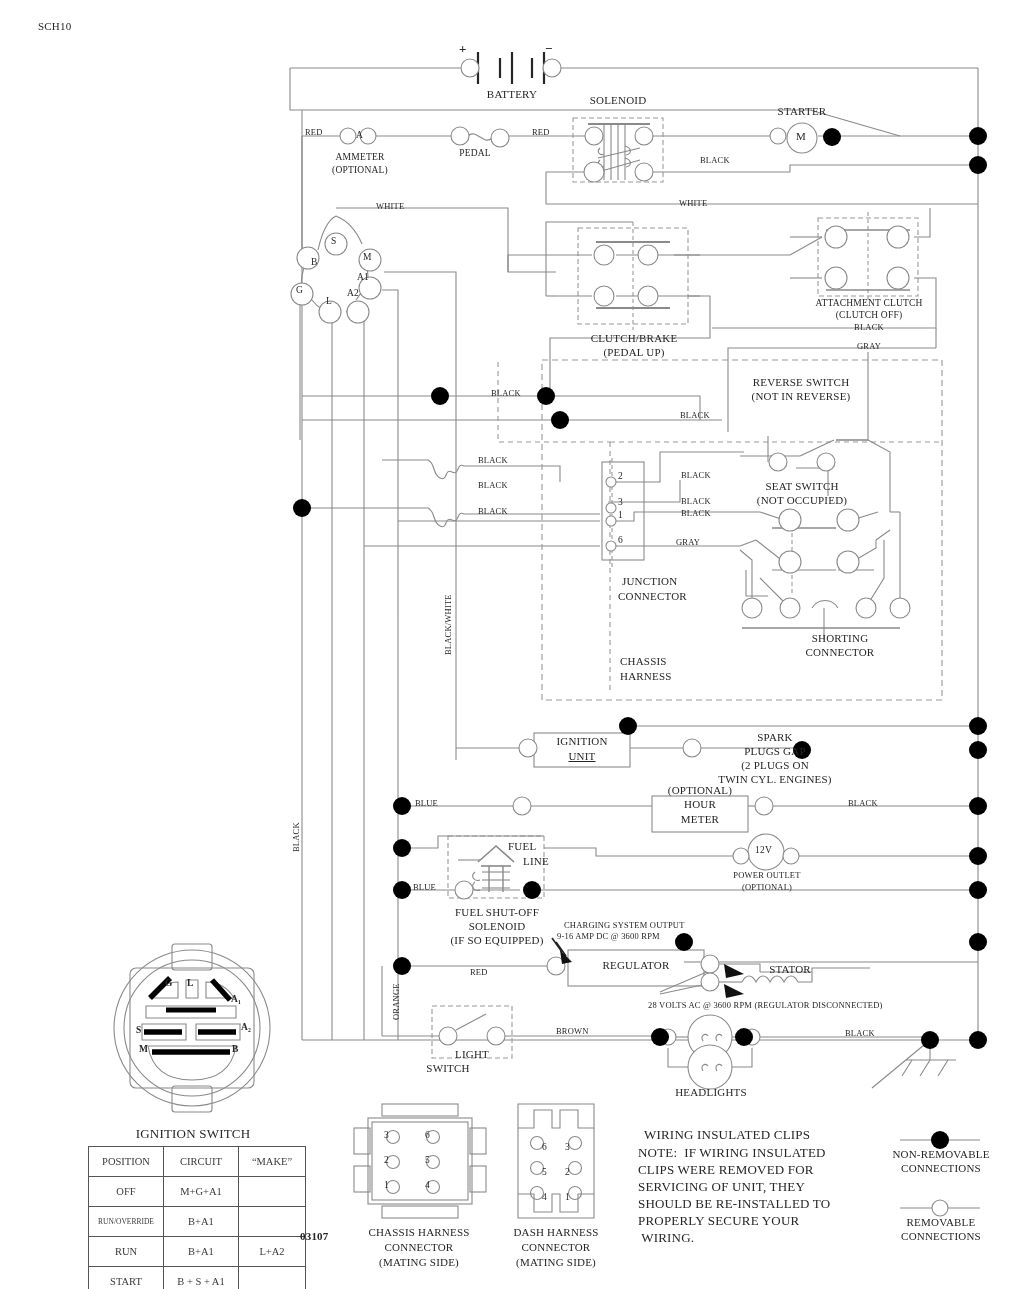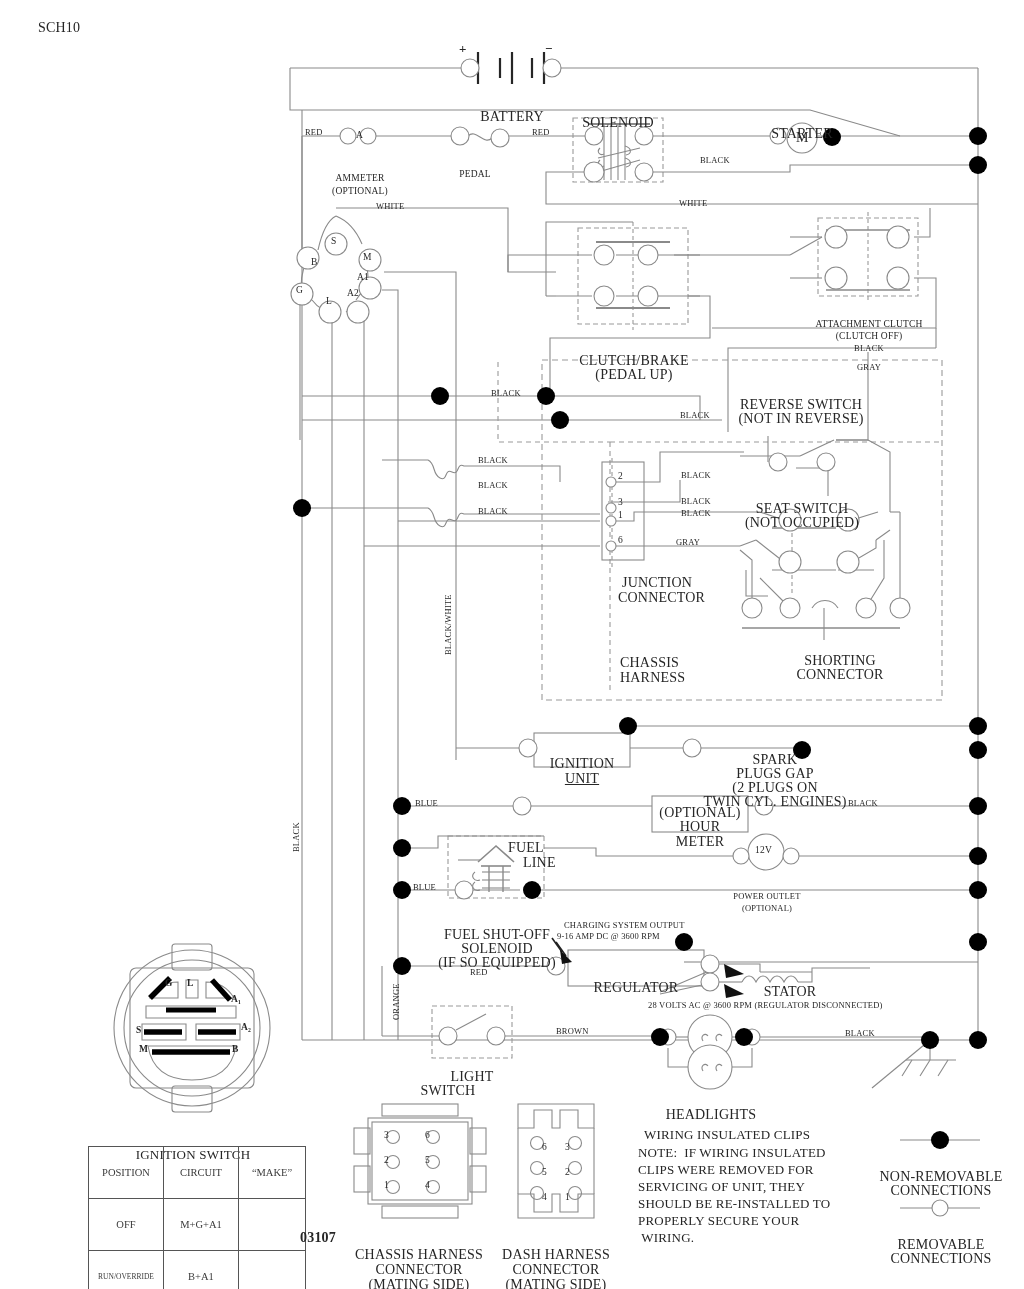--- a/index.html
+++ b/index.html
@@ -2,27 +2,27 @@
 <html><head>
 <meta charset="utf-8">
 <style>
   html,body{margin:0;padding:0;background:#ffffff;}
   body{width:1024px;height:1289px;font-family:"Liberation Serif",serif;color:#1a1a1a;}
   #page{position:relative;width:1024px;height:1289px;overflow:hidden;}
   svg#sch{position:absolute;left:0;top:0;width:1024px;height:1289px;}
   .lbl{position:absolute;font-family:"Liberation Serif",serif;color:#262626;white-space:pre;letter-spacing:.2px;}
   .tiny{font-size:8.5px;}
   .small{font-size:9.5px;}
-  .med{font-size:14px;}
+  .med{font-size:11px;}
   .big{font-size:13px;}
-  .ctr{text-align:center;margin-top:21px;}
+  .ctr{text-align:center;}
   .vert{transform:rotate(-90deg);transform-origin:left top;}
   .bold{font-weight:bold;}
   table.ig{position:absolute;left:88px;top:1146px;border-collapse:collapse;font-family:"Liberation Serif",serif;font-size:10.5px;color:#3a3a3a;}
-  table.ig td{border:1px solid #555;padding:18px 4px;height:15px;text-align:center;}
+  table.ig td{border:1px solid #555;padding:7px 4px;height:15px;text-align:center;}
   table.ig td.hdrL{width:66px;}
   table.ig td.hdrM{width:66px;}
   table.ig td.hdrR{width:58px;}
   table.ig td.pos{font-size:10.5px;}
   table.ig td.posSm{font-size:7.5px;}
   table.ig td.lft{text-align:center;}
 </style>
 </head>
 <body>
 

